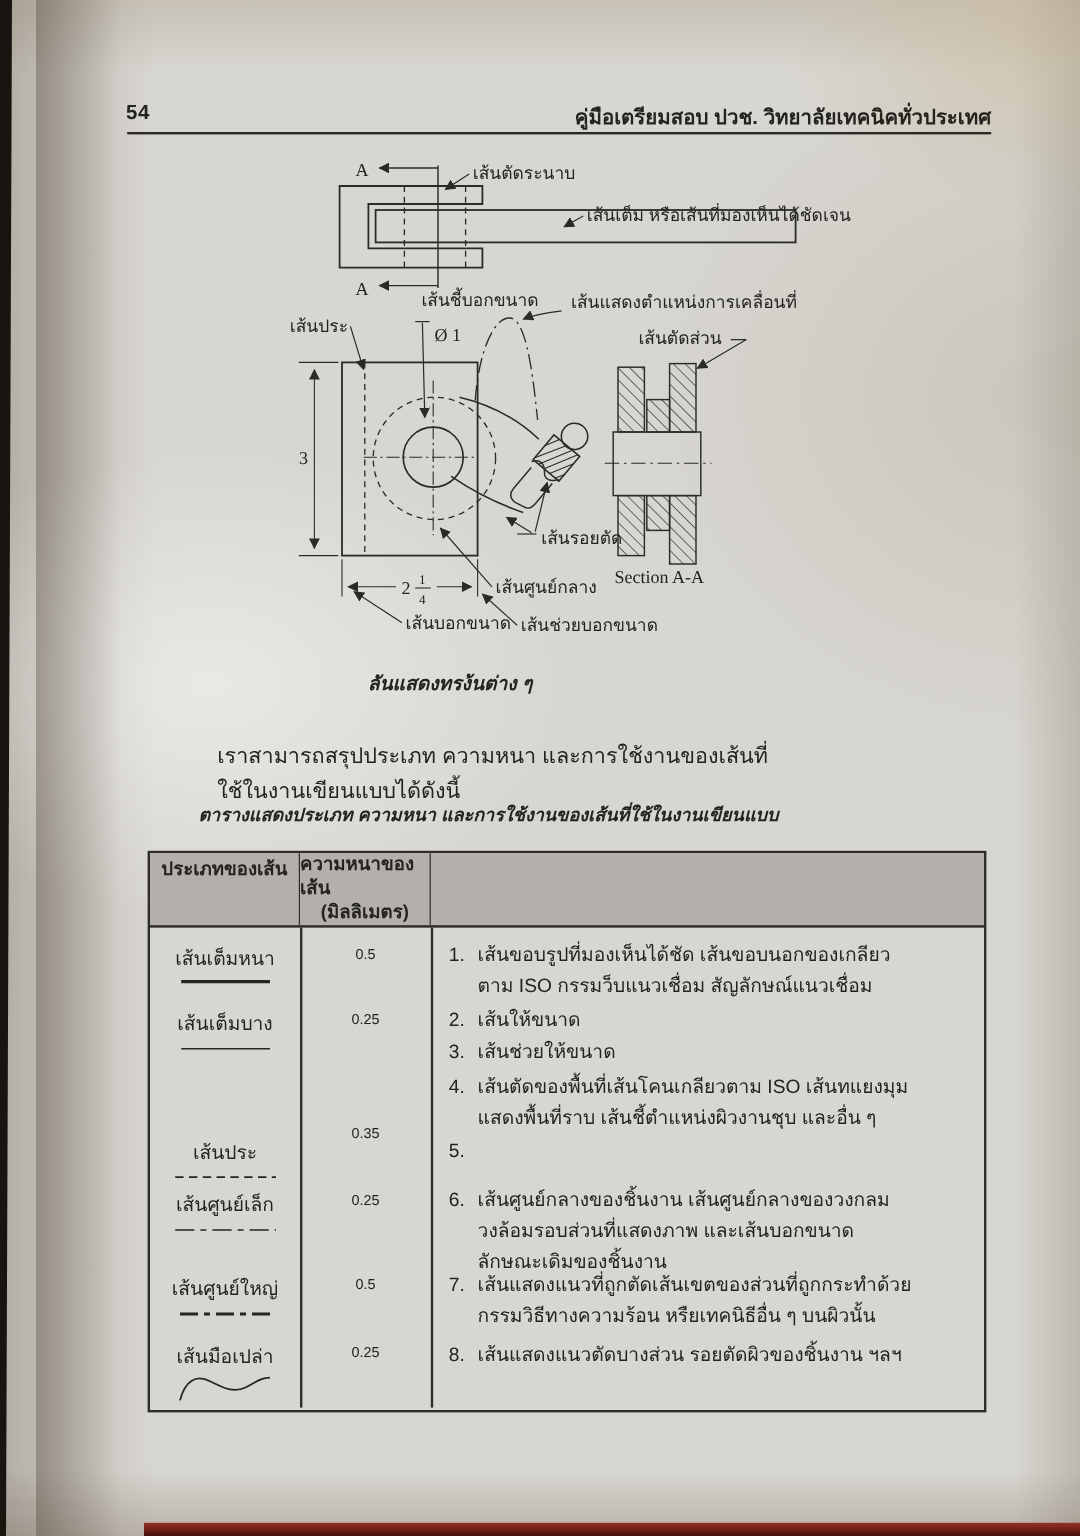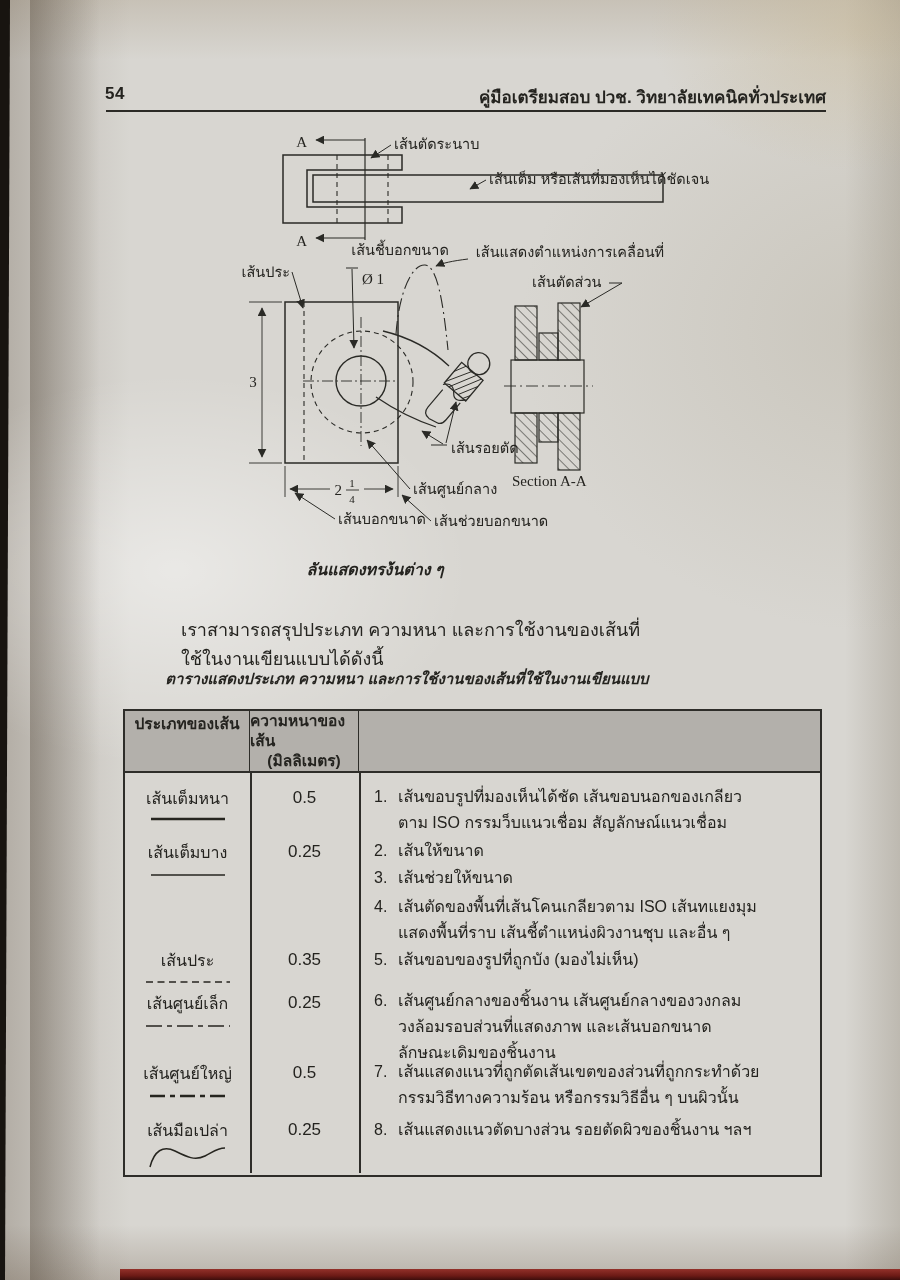--- a/index.html
+++ b/index.html
@@ -39,21 +39,21 @@
   .tbl-head{display:flex;height:62px;background:#b3b0ab;border-bottom:2px solid #2e2d29;box-sizing:border-box;}
   .th{display:flex;flex-direction:column;justify-content:space-between;align-items:center;
     font-size:15.5px;font-weight:600;box-sizing:border-box;}
   .th1{width:125px;border-right:1.5px solid #2e2d29;}
   .th2{width:109px;border-right:1.5px solid #2e2d29;line-height:20px;}
   .th3{flex:1;}
   .tbl-body{position:relative;height:400px;}
   .vline{position:absolute;top:0;bottom:0;width:1.5px;background:#2e2d29;}
   .lt-name{position:absolute;left:0;width:125px;text-align:center;font-size:16px;}
   .lt-sample{position:absolute;left:0;width:125px;text-align:center;}
-  .th-val{position:absolute;left:125px;width:109px;text-align:center;font-size:17px;}
+  .th-val{position:absolute;left:125px;width:109px;text-align:center;font-size:12px;}
   .use{position:absolute;left:249px;right:10px;display:flex;font-size:16px;line-height:26px;}
   .use .no{width:24px;flex:0 0 24px;}
   svg text{fill:#24231f;}
   .sline{stroke:#2a2a26;fill:none;}
 </style>
 </head>
 <body>
 
 <div class="page">
 
@@ -216,21 +216,21 @@
       </div>
       <div class="lt-name" style="top:345px">เส้นมือเปล่า</div>
       <div class="lt-sample" style="top:366px">
         <svg width="86" height="32">
             <path d="M5,28 C9,12 18,6 30,12 C42,18 50,22 60,17 C68,13 72,9 80,9" fill="none" stroke="#26251f" stroke-width="1.5"></path>
           </svg>
       </div>
 
       <div class="th-val" style="top:15px">0.5</div>
       <div class="th-val" style="top:69px">0.25</div>
-      <div class="th-val" style="top:177px">0.35</div>
+      <div class="th-val" style="top:164px">0.35</div>
       <div class="th-val" style="top:220px">0.25</div>
       <div class="th-val" style="top:290px">0.5</div>
       <div class="th-val" style="top:347px">0.25</div>
 
       <div class="use" style="top:11px">
         <span class="no">1.</span>
         <span><span>เส้นขอบรูปที่มองเห็นได้ชัด  เส้นขอบนอกของเกลียว</span><br>
               <span>ตาม ISO กรรมว็บแนวเชื่อม สัญลักษณ์แนวเชื่อม</span></span>
       </div>
       <div class="use" style="top:65px">
@@ -241,32 +241,31 @@
         <span class="no">3.</span>
         <span>เส้นช่วยให้ขนาด</span>
       </div>
       <div class="use" style="top:121px">
         <span class="no">4.</span>
         <span><span>เส้นตัดของพื้นที่เส้นโคนเกลียวตาม ISO เส้นทแยงมุม</span><br>
               <span>แสดงพื้นที่ราบ เส้นชี้ตำแหน่งผิวงานชุบ และอื่น ๆ</span></span>
       </div>
       <div class="use" style="top:174px">
         <span class="no">5.</span>
-        <span>เส้นขอบของรูปที่ถูกบัง (มองไม่เห็น)</span>
       </div>
       <div class="use" style="top:215px">
         <span class="no">6.</span>
         <span><span>เส้นศูนย์กลางของชิ้นงาน  เส้นศูนย์กลางของวงกลม</span><br>
               <span>วงล้อมรอบส่วนที่แสดงภาพ  และเส้นบอกขนาด</span><br>
               <span>ลักษณะเดิมของชิ้นงาน</span></span>
       </div>
       <div class="use" style="top:286px">
         <span class="no">7.</span>
         <span><span>เส้นแสดงแนวที่ถูกตัดเส้นเขตของส่วนที่ถูกกระทำด้วย</span><br>
-              <span>กรรมวิธีทางความร้อน หรือกรรมวิธีอื่น ๆ บนผิวนั้น</span></span>
+              <span>กรรมวิธีทางความร้อน หรืยเทคนิธีอื่น ๆ บนผิวนั้น</span></span>
       </div>
       <div class="use" style="top:344px">
         <span class="no">8.</span>
         <span>เส้นแสดงแนวตัดบางส่วน รอยตัดผิวของชิ้นงาน ฯลฯ</span>
       </div>
     </div>
   </div>
 
 </div>
 

